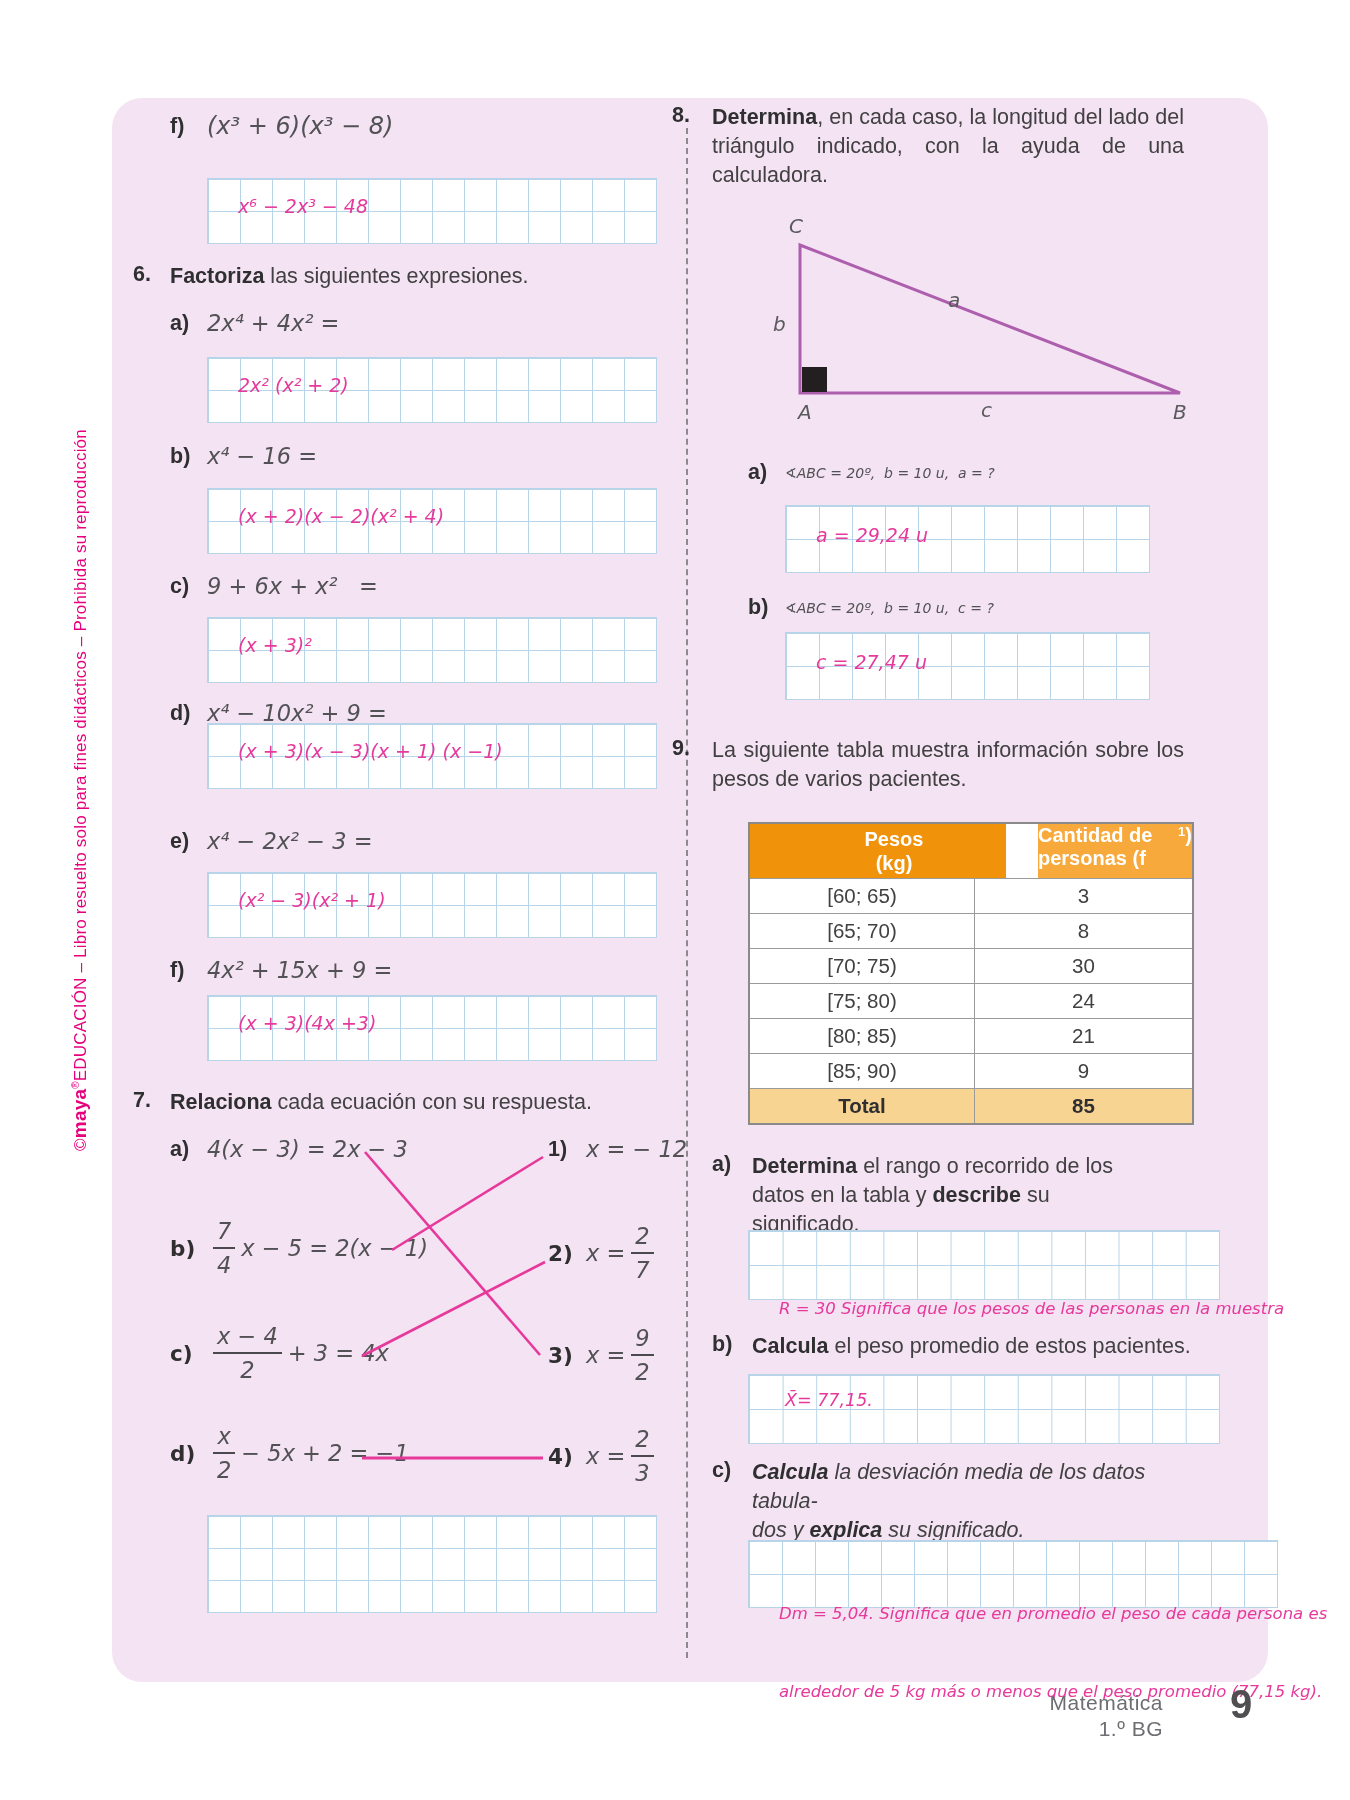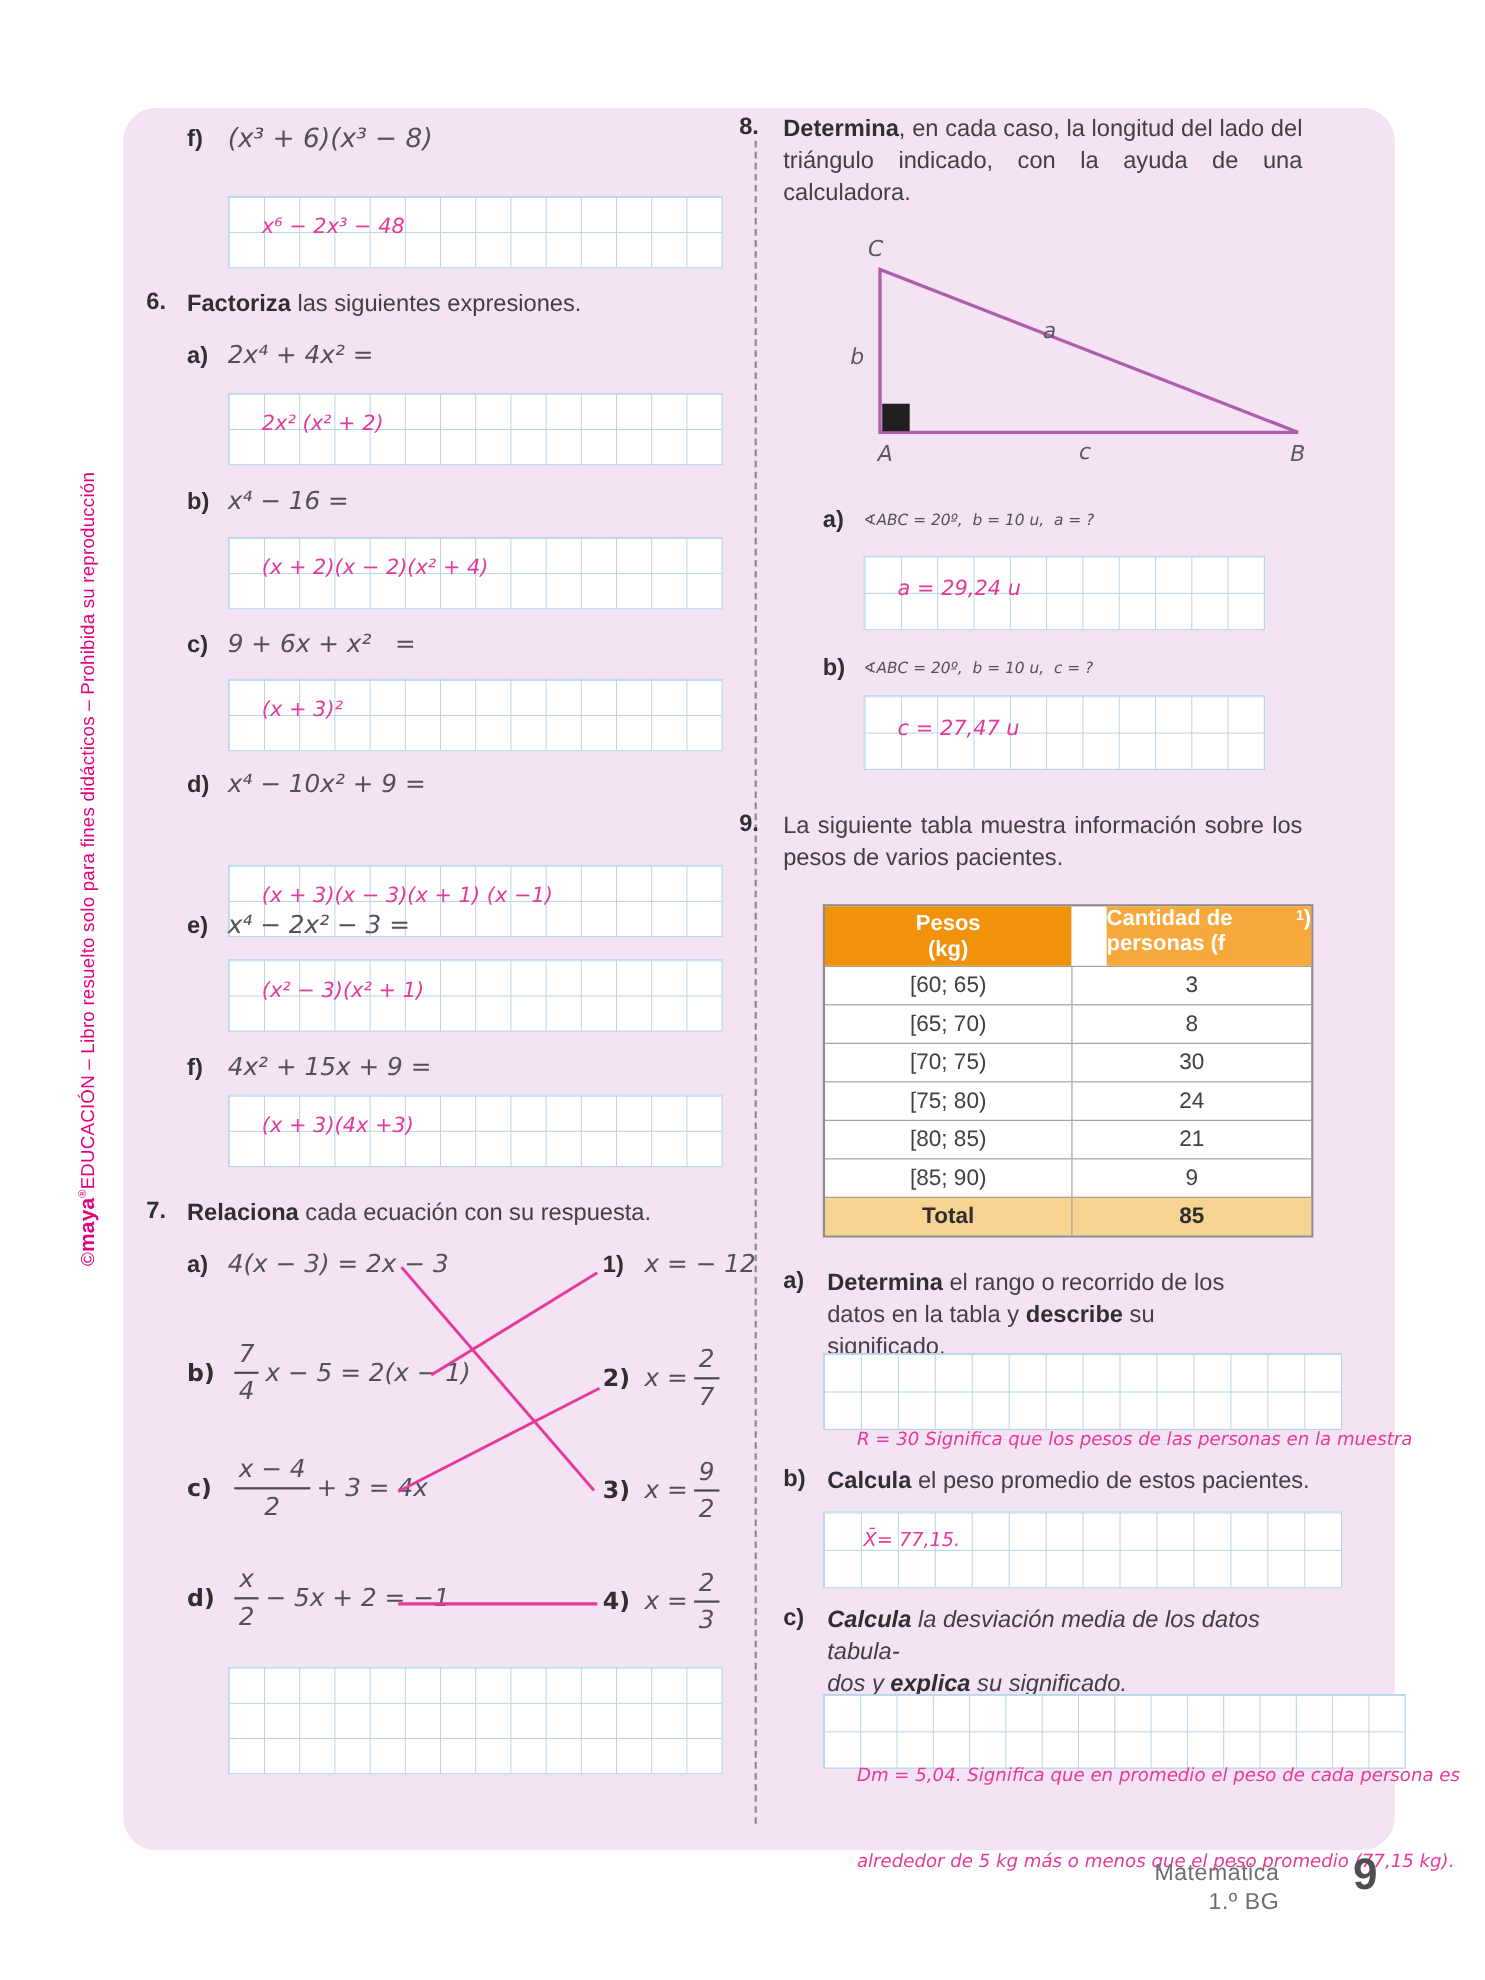--- a/index.html
+++ b/index.html
@@ -50,21 +50,21 @@
   .frac .fnum{display:block;padding:0 4px 3px;}
   .frac .fden{display:block;border-top:2px solid #4a4a4e;padding:3px 4px 0;}
   .eqflex{position:absolute;display:flex;align-items:center;font-size:22.5px;}
   .opt-label{font-weight:bold;font-size:21.5px;color:#2f2f31;display:inline-block;width:38px;flex:0 0 38px;}
   svg{position:absolute;overflow:visible;}
   .tri-label{position:absolute;font-family:"DejaVu Sans",sans-serif;font-style:italic;font-size:20px;color:#5a5a5e;}
   .stmt{font-size:14px;white-space:pre;}
   
   .wtable{position:absolute;left:748px;top:822px;width:442px;border:2px solid #8a8a8a;background:#fff;}
   .thead{display:flex;height:54px;color:#fff;font-weight:bold;font-size:20px;}
-  .th1{width:224px;background:#f0930b;display:flex;flex-direction:column;align-items:center;justify-content:center;line-height:24px;}
+  .th1{width:224px;background:#f0930b;display:flex;flex-direction:column;align-items:center;justify-content:center;line-height:24px;padding-left:32px;}
   .th2{flex:1;background:#f7a93c;display:flex;align-items:flex-start;justify-content:center;margin-left:32px;}
   .trow{display:flex;height:34px;border-top:1.5px solid #9b9b9b;font-size:20.5px;}
   .tc1{width:224px;border-right:1.5px solid #9b9b9b;display:flex;align-items:center;justify-content:center;}
   .tc2{flex:1;display:flex;align-items:center;justify-content:center;}
   .total{background:#f8d492;font-weight:bold;color:#2f2f31;}
   .footer-txt{position:absolute;left:953px;top:1690px;width:210px;text-align:right;
     font-size:21px;line-height:26px;color:#6d6e71;letter-spacing:.5px;}
   .pagenum{position:absolute;left:1230px;top:1682px;font-size:40px;font-weight:bold;color:#4f4f51;}
   sub{font-size:13px;}
 </style>
@@ -112,21 +112,21 @@
   <span class="math expr">9 + 6x + x²   =</span>
 </div>
 <div class="grid lgrid" style="top:617px;">
   <span class="ans">(x + 3)²</span>
 </div>
 
 <div class="row" style="top:700px;">
   <span class="plabel">d)</span>
   <span class="math expr">x⁴ − 10x² + 9 =</span>
 </div>
-<div class="grid lgrid" style="top:786px;">
+<div class="grid lgrid" style="top:723px;">
   <span class="ans">(x + 3)(x − 3)(x + 1) (x −1)</span>
 </div>
 
 <div class="row" style="top:828px;">
   <span class="plabel">e)</span>
   <span class="math expr">x⁴ − 2x² − 3 =</span>
 </div>
 <div class="grid lgrid" style="top:872px;">
   <span class="ans">(x² − 3)(x² + 1)</span>
 </div>

